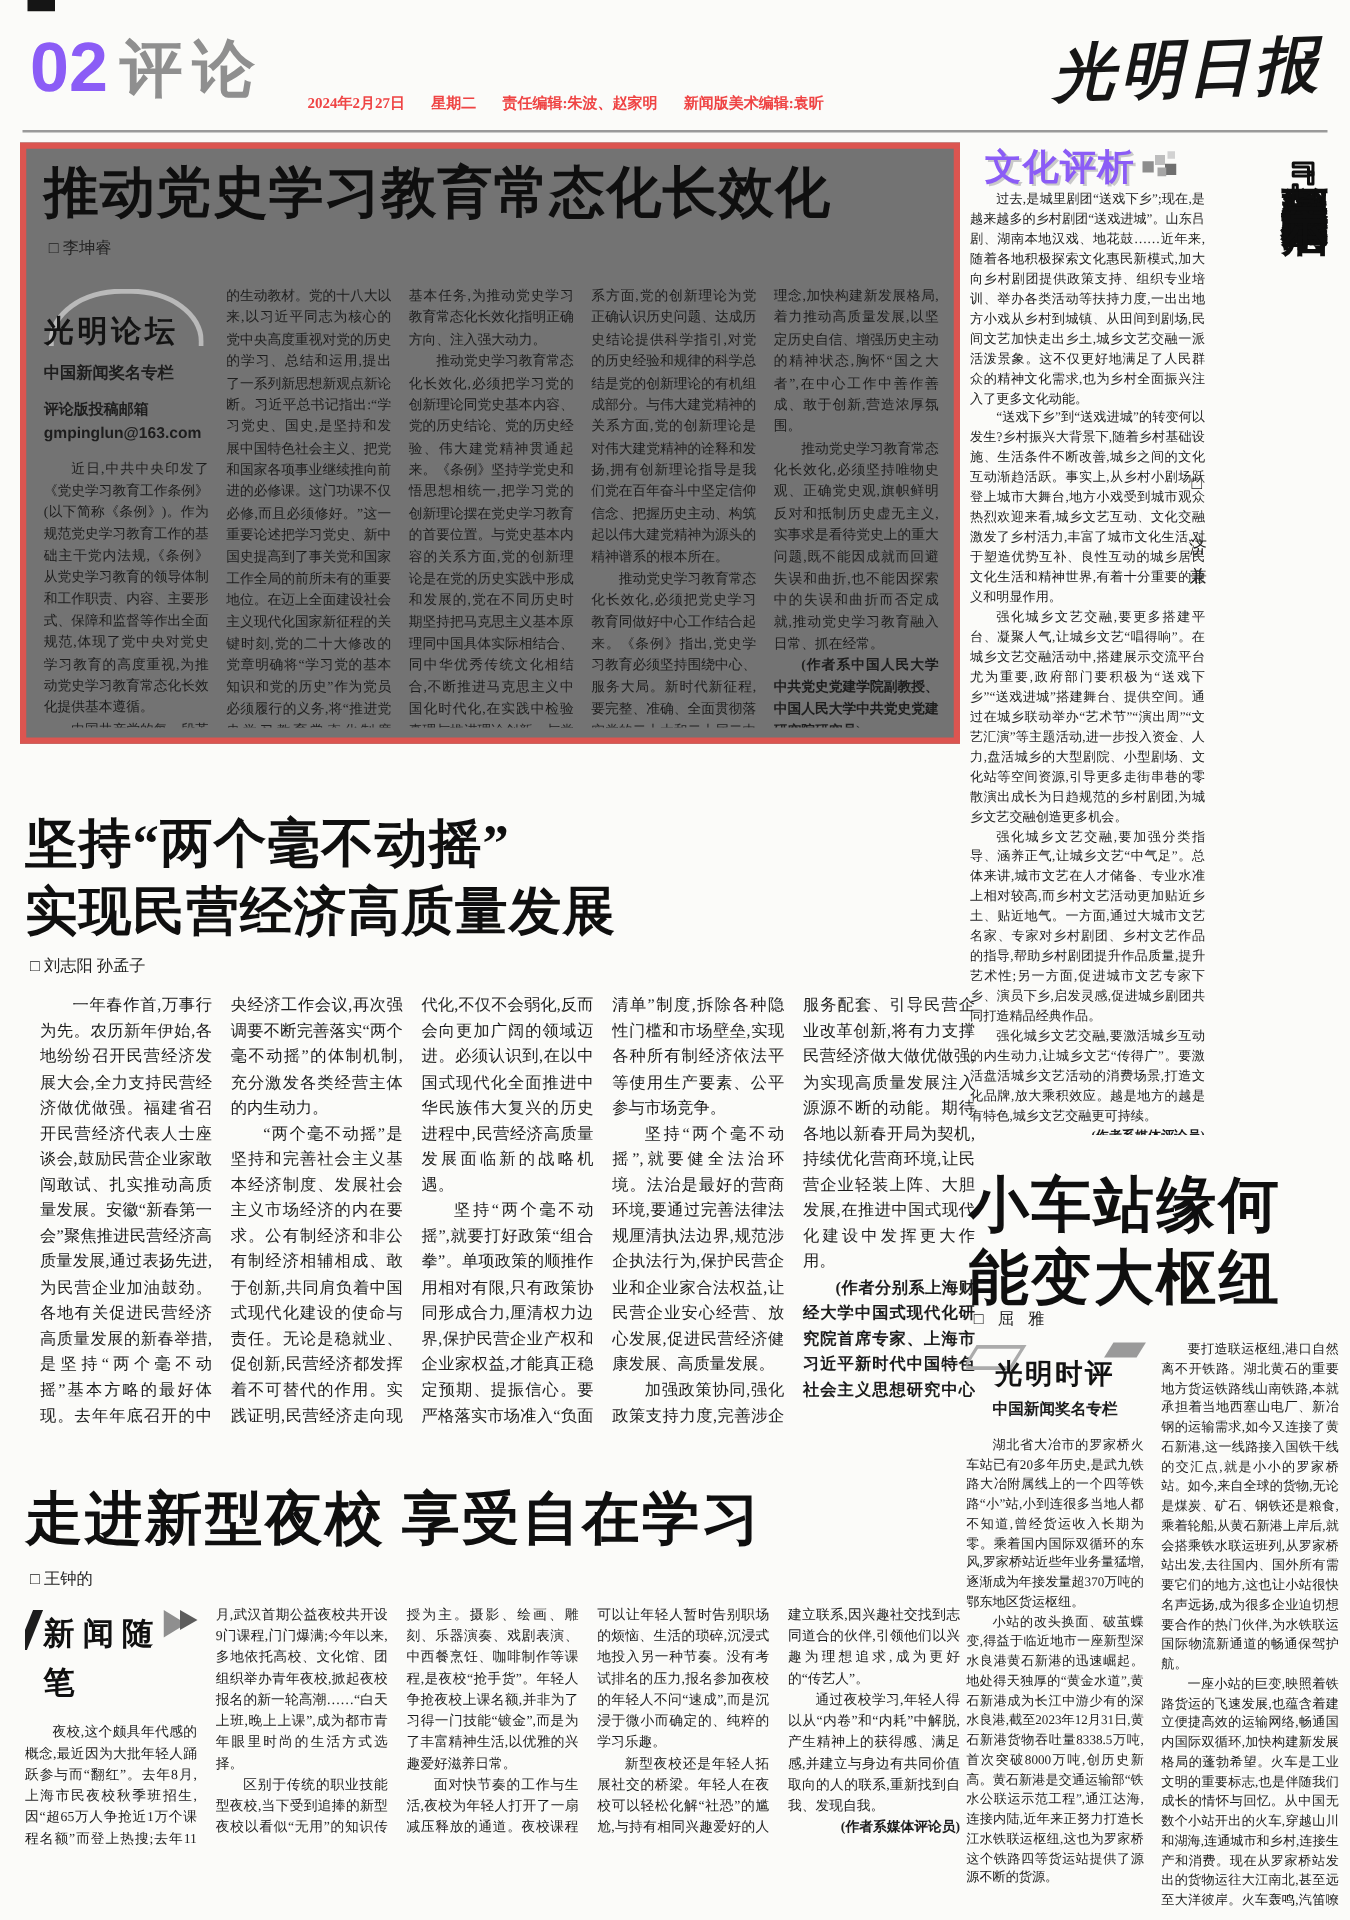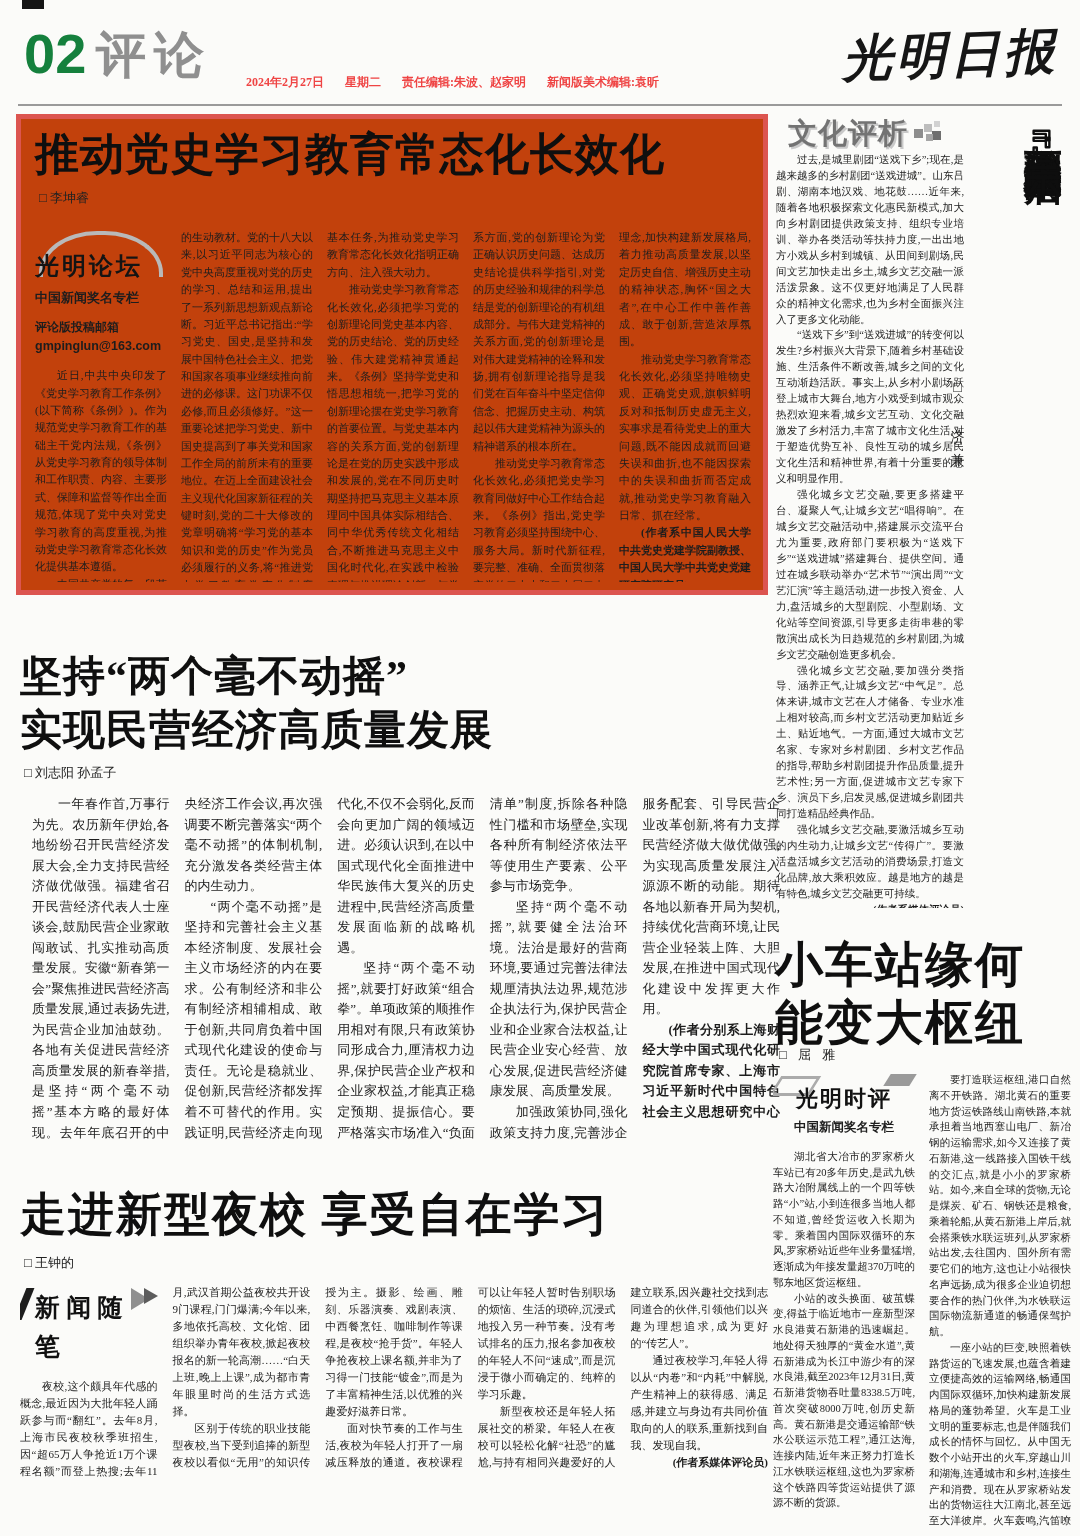--- a/index.html
+++ b/index.html
@@ -1,49 +1,49 @@
 <!DOCTYPE html>
 <html><head>
 <meta charset="utf-8">
 <style>
   html,body{margin:0;padding:0;}
   body{width:1080px;height:1536px;background:#fbfbf9;font-family:"Liberation Serif","DejaVu Serif",serif;color:#1c1c1c;}
   .page{position:relative;width:1080px;height:1536px;overflow:hidden;}
 
   
   .reg-mark{position:absolute;left:22px;top:0;width:22px;height:9px;background:#151515;}
-  .page-num{position:absolute;left:24px;top:26px;font-family:"Liberation Sans","DejaVu Sans",sans-serif;font-size:56px;font-weight:700;color:#15803d;line-height:1;}
+  .page-num{position:absolute;left:24px;top:26px;font-family:"Liberation Sans","DejaVu Sans",sans-serif;font-size:56px;font-weight:700;color:#8b5cf6;line-height:1;}
   .section-name{position:absolute;left:96px;top:30px;font-size:50px;font-weight:900;color:#8f8f8f;letter-spacing:8px;line-height:1;}
   .dateline{position:absolute;left:246px;top:74px;font-size:12px;font-weight:700;color:#ef4444;}
   .dateline span{margin-right:18px;}
   .masthead{position:absolute;right:22px;top:22px;font-size:50px;font-weight:900;font-style:italic;letter-spacing:4px;transform:rotate(-2deg);color:#161616;}
   .header-rule{position:absolute;left:18px;top:104px;width:1044px;height:2px;background:#9a9a9a;}
 
   
   .byline{font-size:13px;color:#222;}
   .body-text{text-align:justify;color:#1d1d1d;overflow:hidden;}
   .para{margin:0;text-indent:2em;}
   .attribution{margin:0;font-weight:700;text-indent:2em;}
   .attribution.right{text-align:right;text-indent:0;}
   h1,h2{margin:0;font-weight:900;color:#0f0f0f;}
 
   
-  .lead-box{position:absolute;left:16px;top:114px;width:752px;height:481px;border:5px solid #dc5550;box-sizing:border-box;background:#c2410c;}
+  .lead-box{position:absolute;left:16px;top:114px;width:752px;height:481px;border:5px solid #dc5550;box-sizing:border-box;background:#737373;}
   .lead-title{padding:12px 14px 4px 14px;font-size:44px;letter-spacing:1px;line-height:1.1;}
   .lead-byline{margin:6px 0 0 18px;}
   .lead-body{position:absolute;left:14px;right:12px;top:110px;bottom:8px;column-count:5;column-gap:14px;font-size:11px;line-height:1.58;}
   .forum-badge{break-inside:avoid;text-align:left;margin:2px 0 10px 0;font-family:"Liberation Sans","DejaVu Sans",sans-serif;}
   .forum-arc{width:116px;height:42px;border:4px solid #b9b9b9;border-bottom:none;border-radius:58px 58px 0 0 / 42px 42px 0 0;margin:0 auto -30px auto;}
   .forum-name{font-size:24px;font-weight:900;letter-spacing:3px;color:#141414;position:relative;}
   .forum-sub{font-size:13px;font-weight:700;margin-top:3px;}
   .forum-mail-label{font-size:12px;font-weight:700;margin-top:10px;}
   .forum-mail{font-size:12.5px;font-weight:700;}
 
   
-  .culture-badge{position:absolute;left:788px;top:114px;font-family:"Liberation Sans","DejaVu Sans",sans-serif;font-size:29px;font-weight:900;letter-spacing:1px;color:#737373;text-shadow:2px 2px 0 #c9c9c9;}
+  .culture-badge{position:absolute;left:788px;top:114px;font-family:"Liberation Sans","DejaVu Sans",sans-serif;font-size:29px;font-weight:900;letter-spacing:1px;color:#8b5cf6;text-shadow:2px 2px 0 #c9c9c9;}
   .mosaic{display:inline-block;vertical-align:baseline;margin-left:6px;width:27px;height:24px;position:relative;}
   .mosaic i{position:absolute;display:block;}
   .mosaic .m1{left:0;top:10px;width:9px;height:9px;background:#8d8d8d;}
   .mosaic .m2{left:10px;top:5px;width:8px;height:8px;background:#bdbdbd;}
   .mosaic .m3{left:18px;top:12px;width:9px;height:9px;background:#6f6f6f;}
   .mosaic .m4{left:12px;top:15px;width:7px;height:7px;background:#a5a5a5;}
   .mosaic .m5{left:20px;top:2px;width:6px;height:6px;background:#d2d2d2;}
   .culture-body{position:absolute;left:776px;top:152px;width:188px;height:756px;font-size:10.5px;line-height:1.52;}
   .culture-author{position:absolute;left:948px;top:380px;writing-mode:vertical-rl;font-size:14px;letter-spacing:10px;color:#222;}
   .culture-title{position:absolute;right:16px;top:118px;height:702px;writing-mode:vertical-rl;font-size:38px;font-weight:900;letter-spacing:1px;line-height:1.15;color:#0e0e0e;}

